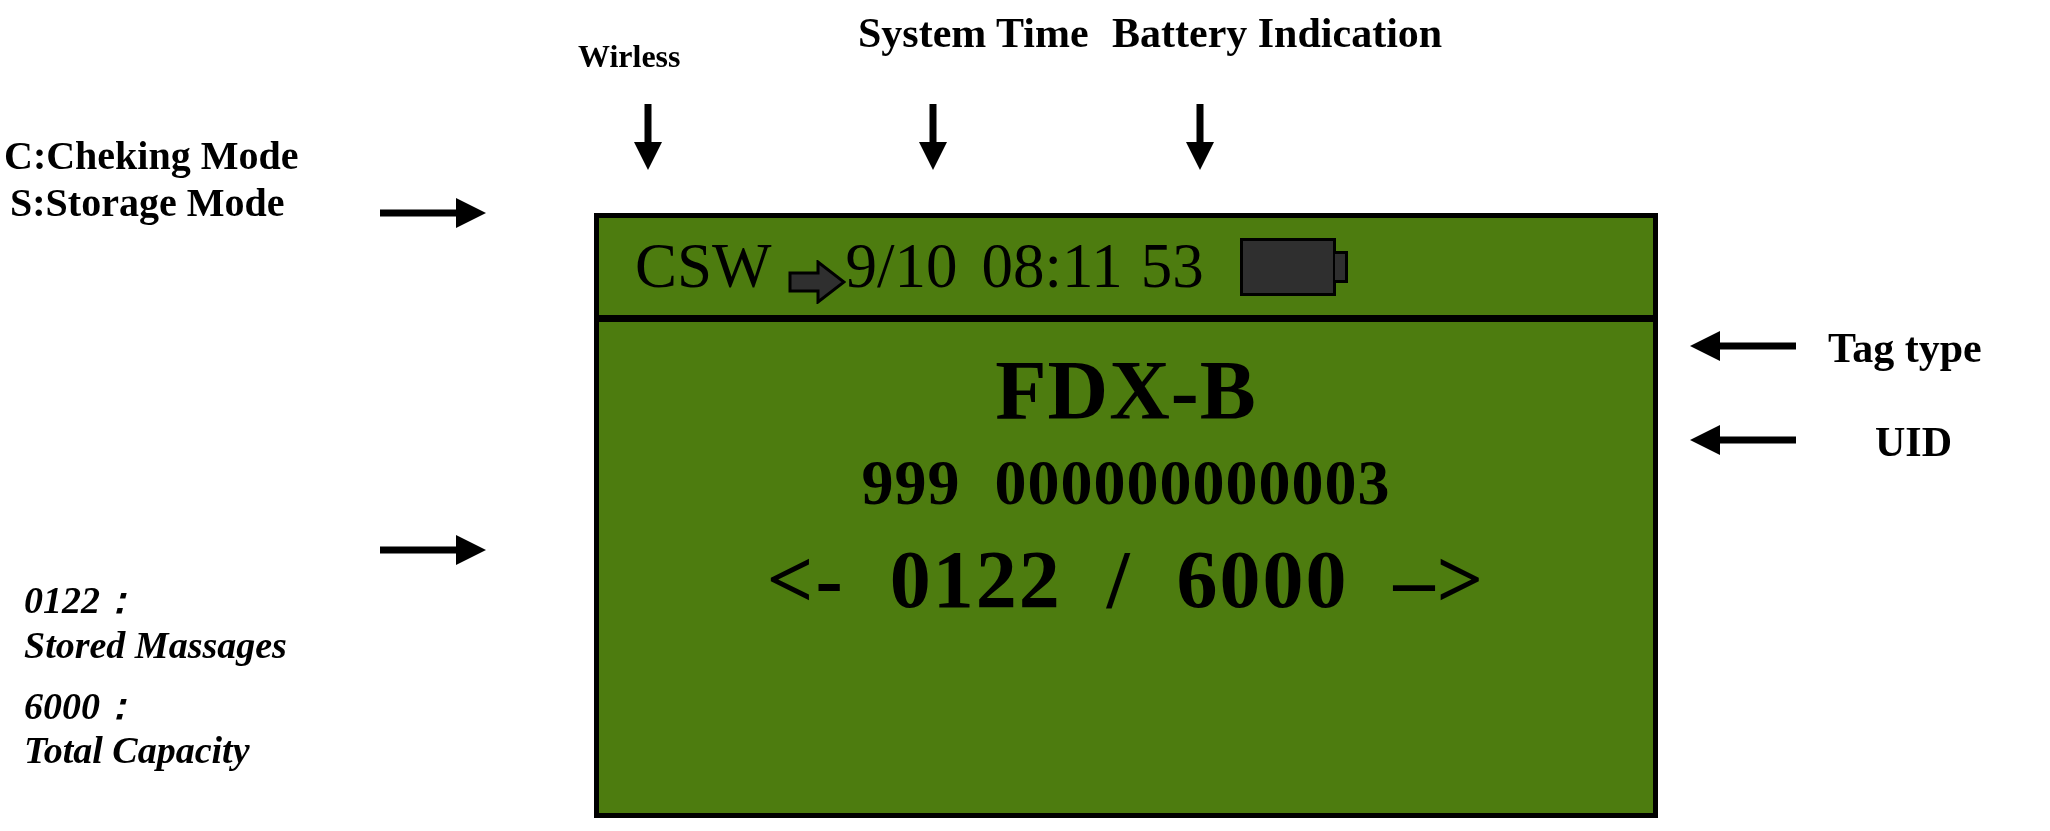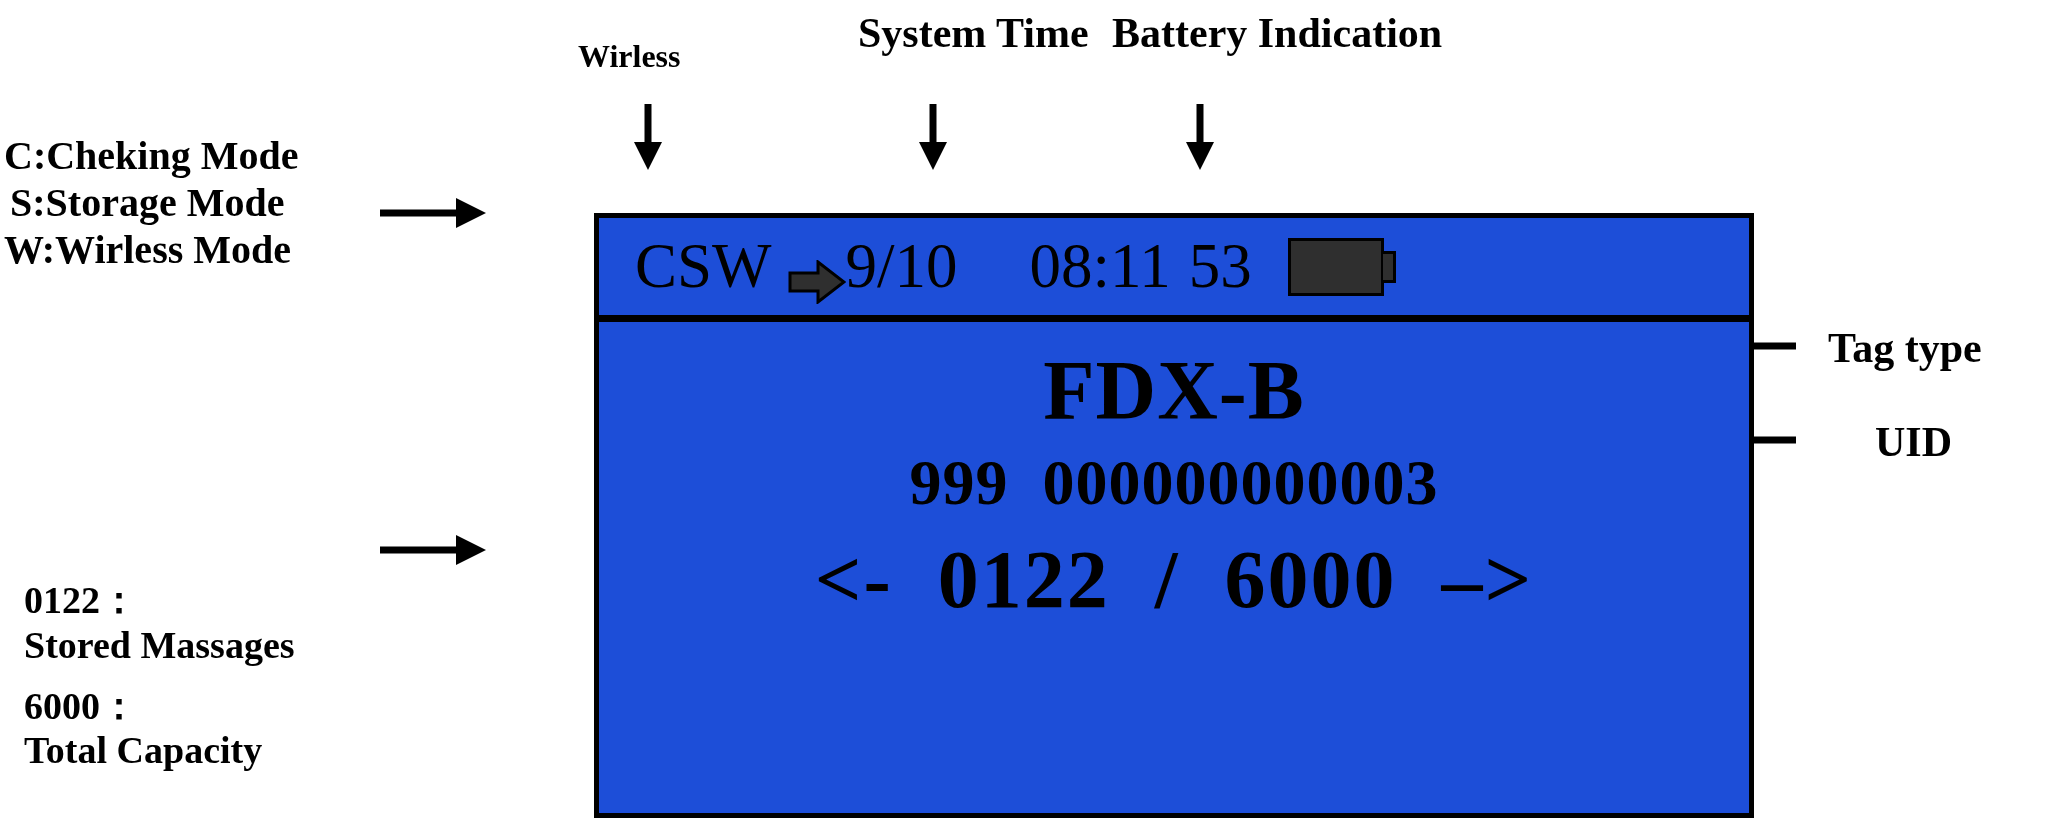--- a/index.html
+++ b/index.html
@@ -33,21 +33,21 @@
     font-size: 40px;
   }
   #mode-legend .mode-line { display: block; }
   #mode-legend .mode-line.indent { padding-left: 6px; }
 
   #capacity-legend {
     left: 24px;
     top: 578px;
     font-size: 38px;
   }
-  #capacity-legend .cap-line { display: block; }
+  #capacity-legend .cap-line { display: block; font-style: italic; }
   #capacity-legend .cap-line.sub { padding-left: 0px; }
 
   #label-wireless {
     left: 578px;
     top: 38px;
     font-size: 32px;
   }
   #label-systemtime {
     left: 858px;
     top: 8px;
@@ -75,25 +75,25 @@
     font-size: 42px;
   }
 
   
   .arrow-svg { display: block; overflow: visible; }
 
   
   #lcd-panel {
     left: 594px;
     top: 213px;
-    width: 1160px;
+    width: 1064px;
     height: 605px;
     border: 5px solid #000;
     box-sizing: border-box;
-    background: #1d4ed8;
+    background: #4d7c0f;
     display: flex;
     flex-direction: column;
   }
 
   #lcd-statusbar {
     height: 104px;
     flex: 0 0 104px;
     border-bottom: 7px solid #000;
     box-sizing: border-box;
     display: flex;
@@ -103,21 +103,21 @@
     font-weight: normal;
     letter-spacing: 0px;
   }
   #lcd-statusbar .sb-text {
     font-family: "Liberation Serif", "DejaVu Serif", serif;
     line-height: 1;
     white-space: pre;
   }
   #status-mode { margin-right: 16px; }
   #status-date { }
-  #status-time { margin-left: 72px; }
+  #status-time { margin-left: 24px; }
   #status-signal { margin-left: 18px; }
 
   .wireless-arrow {
     width: 58px;
     height: 44px;
     display: inline-block;
     vertical-align: middle;
     margin-top: 4px;
   }
 
@@ -179,21 +179,20 @@
     margin-top: 20px;
     letter-spacing: 2px;
   }
 </style>
 </head>
 <body>
 
 <div class="abs anno" id="mode-legend">
   <span class="mode-line">C:Cheking Mode</span>
   <span class="mode-line indent">S:Storage Mode</span>
-  <span class="mode-line">W:Wirless Mode</span>
 </div>
 
 <div class="abs" style="left:378px; top:185px;">
   <svg class="arrow-svg" width="110" height="56" viewBox="0 0 110 56" aria-hidden="true">
     <line x1="2" y1="28" x2="84" y2="28" stroke="#000" stroke-width="7"></line>
     <polygon points="108,28 78,13 78,43" fill="#000"></polygon>
   </svg>
 </div>
 
 <div class="abs anno" id="capacity-legend">

